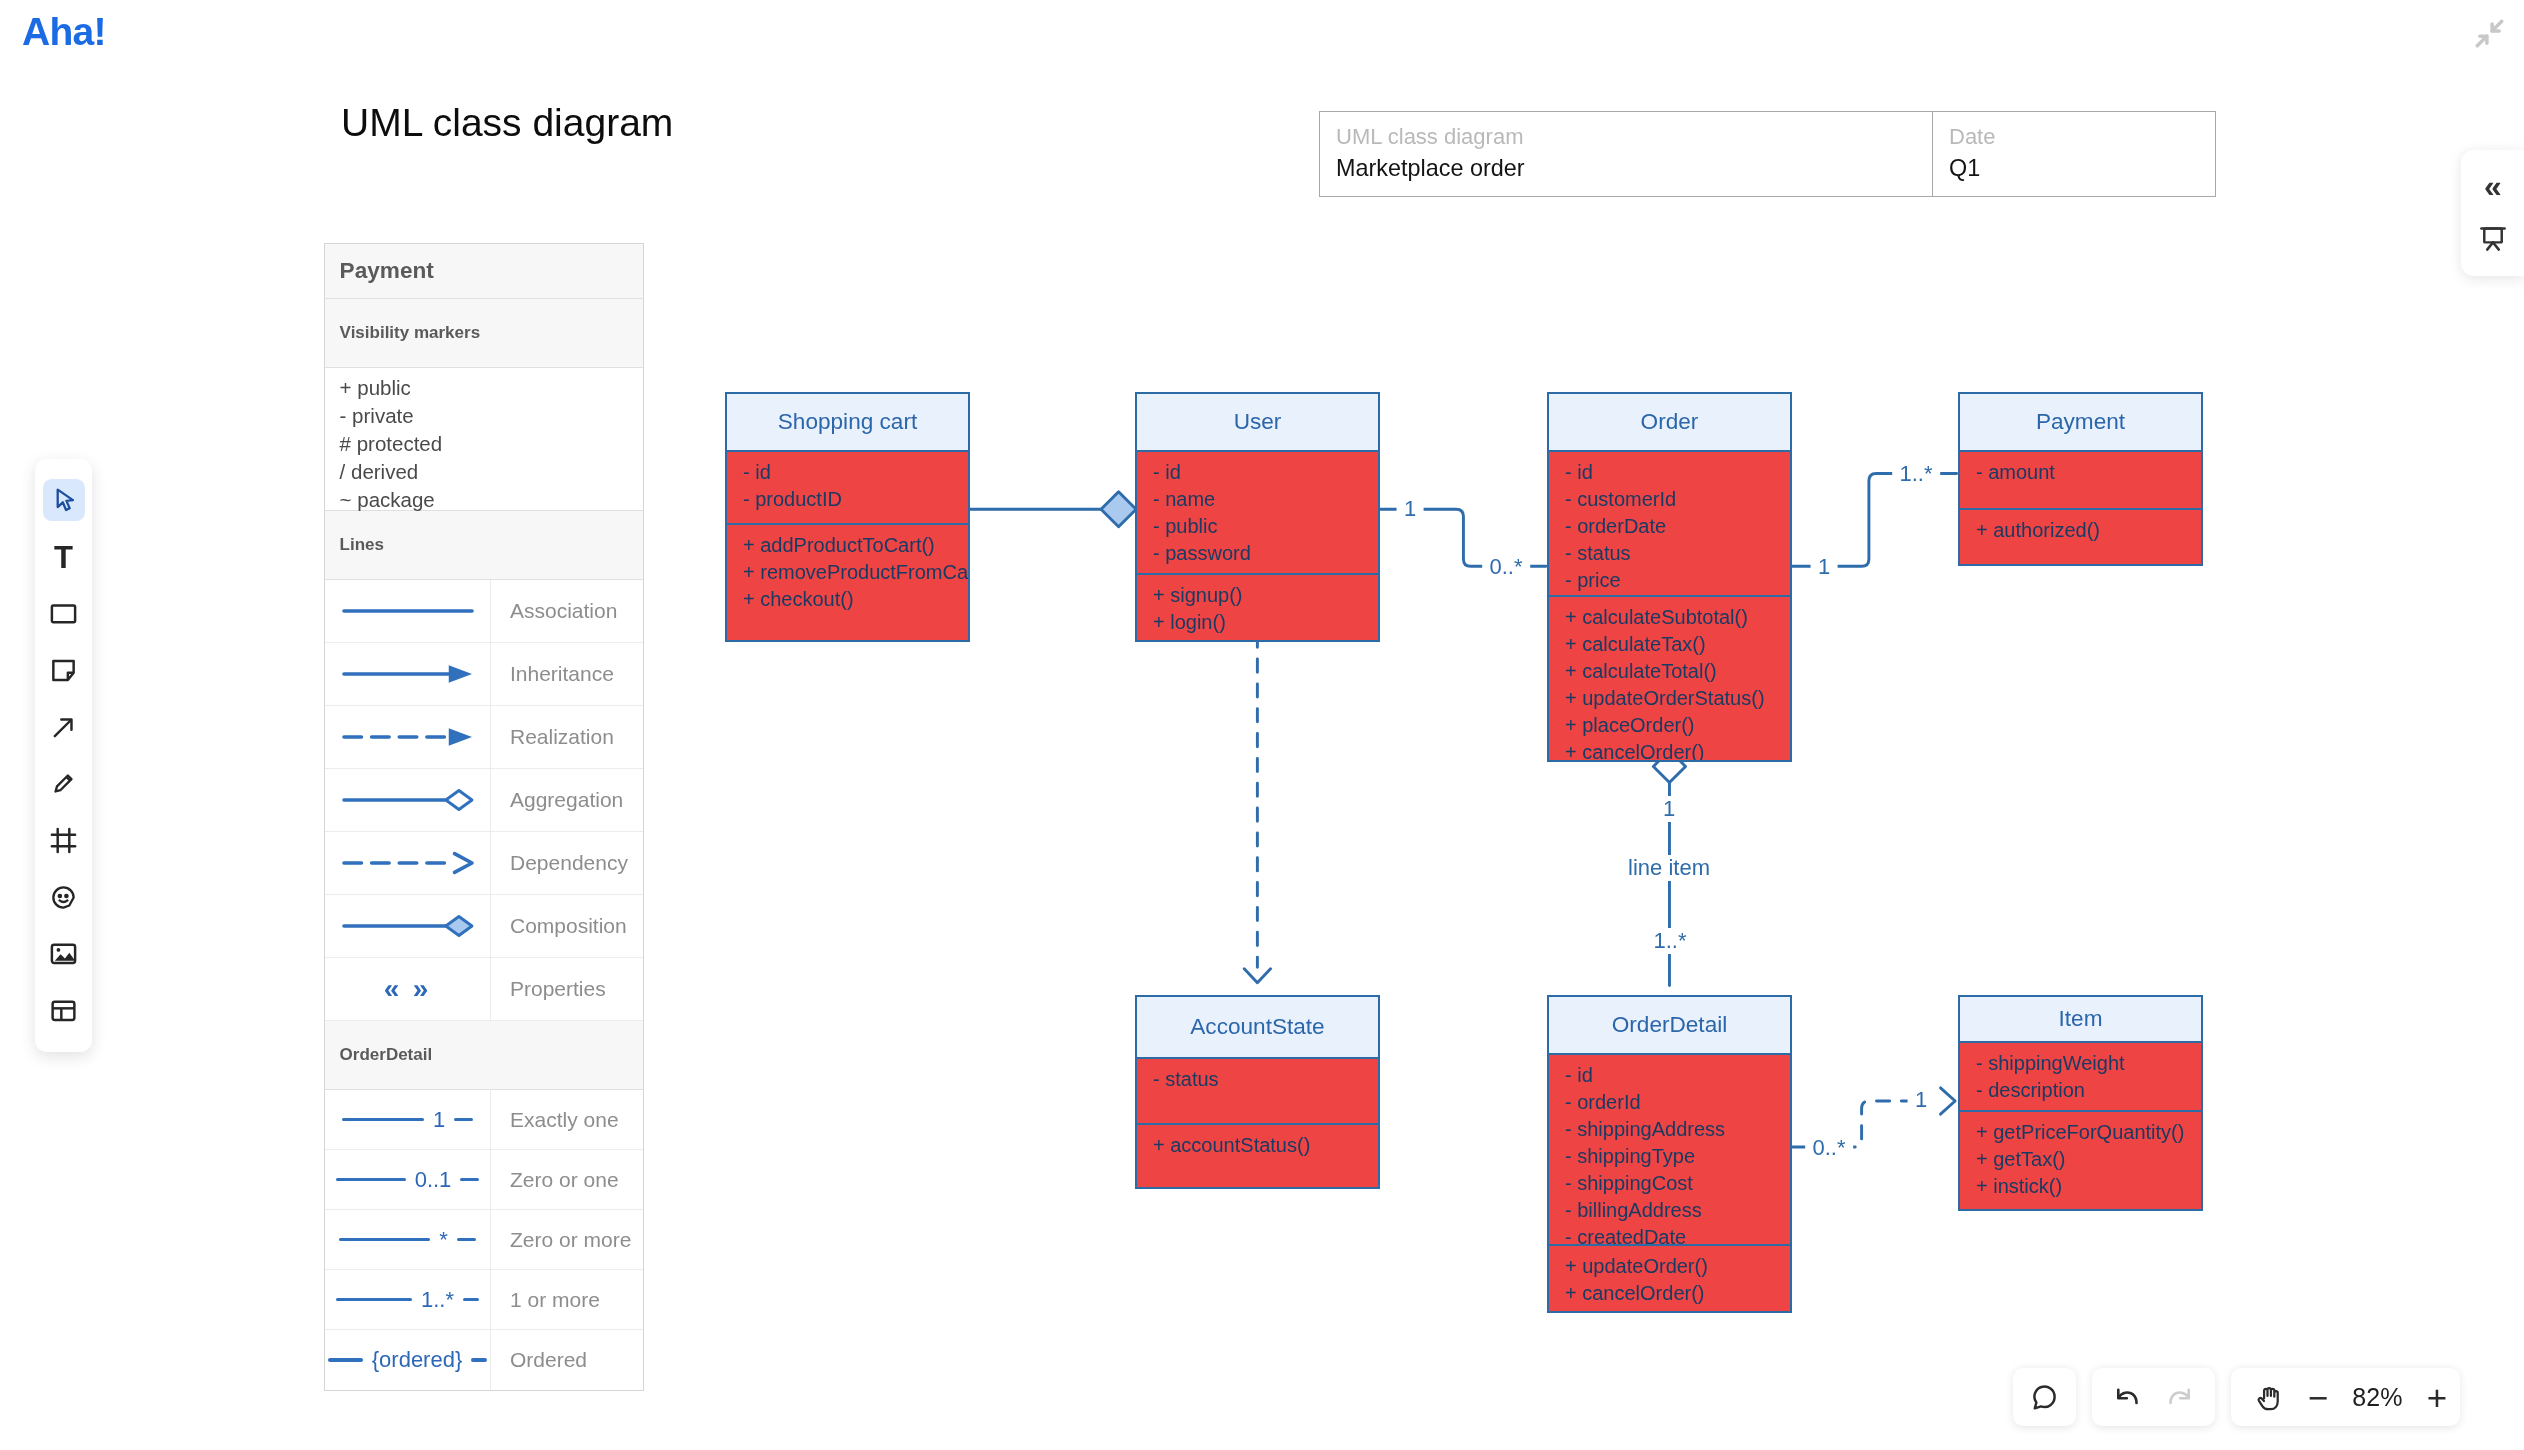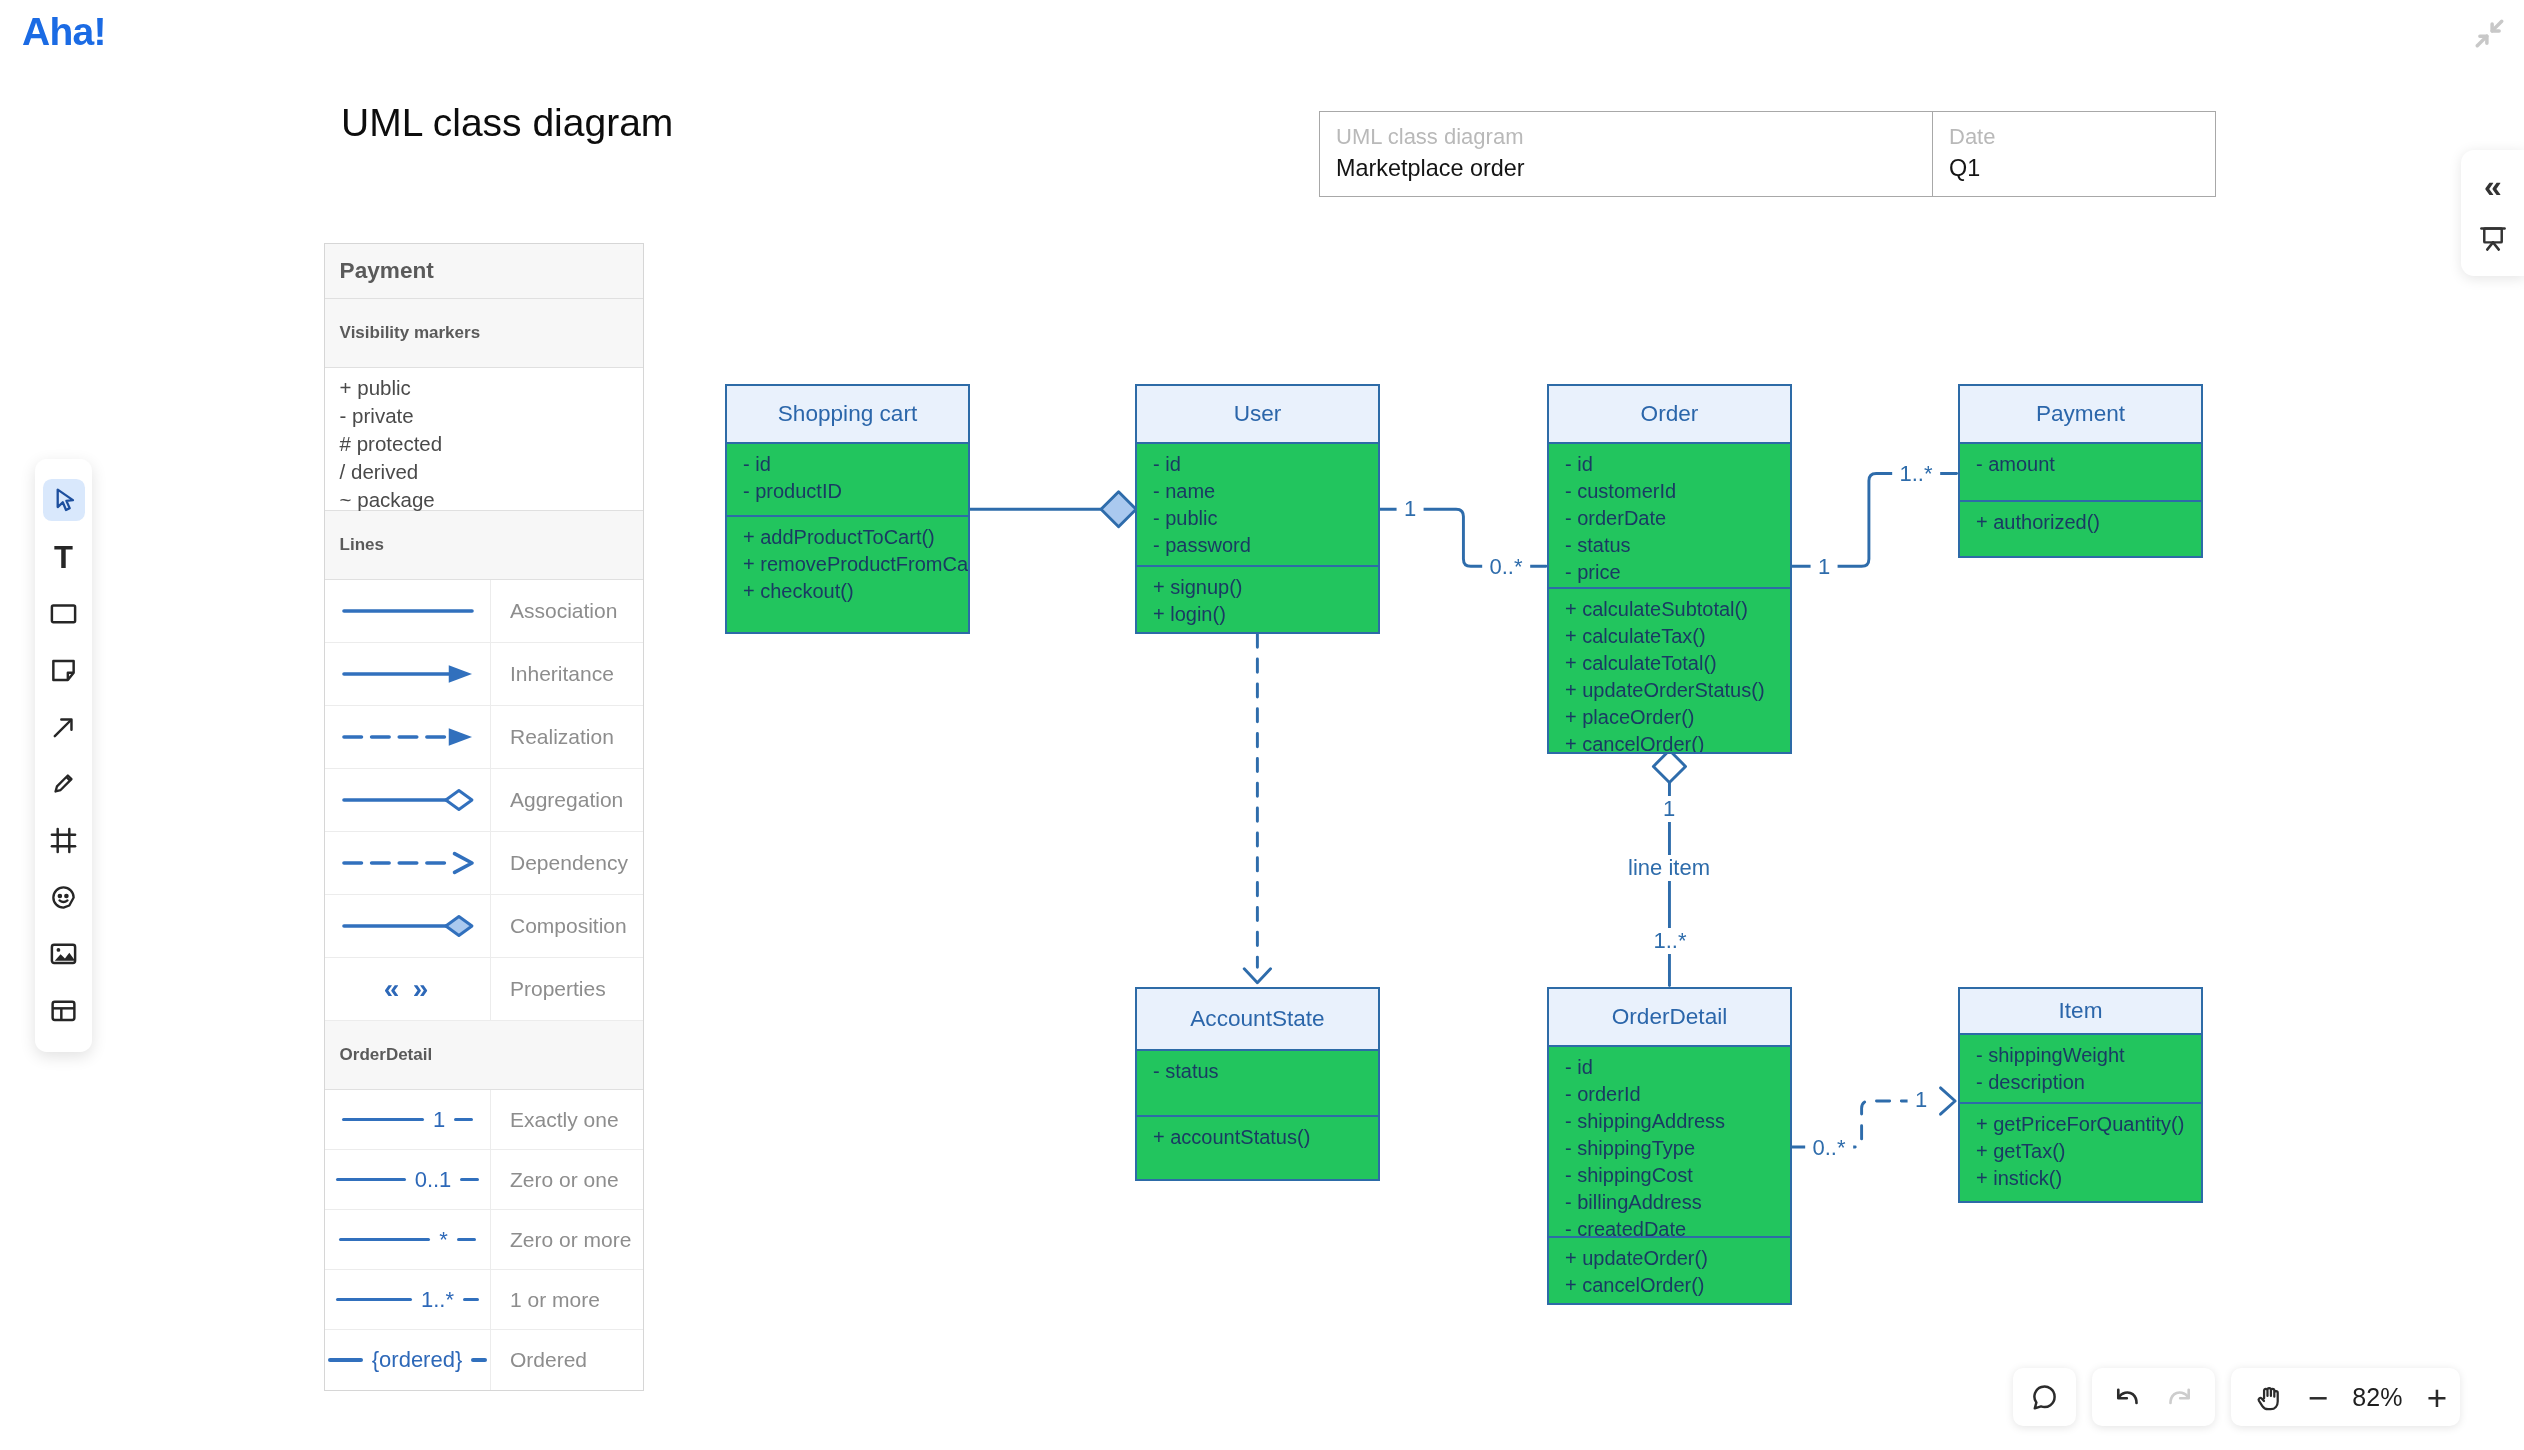--- a/index.html
+++ b/index.html
@@ -47,21 +47,21 @@
   .lg-row.card{height:60px;}
   .lg-row:last-child{border-bottom:none;}
   .lg-sample{width:166px;border-right:1.5px solid #ececec;display:flex;align-items:center;justify-content:center;box-sizing:border-box;}
   .lg-label{flex:1;display:flex;align-items:center;padding-left:19px;font-size:21px;color:#8d8d8d;}
   .props-sample{color:#2d68b8;font-size:28px;font-weight:700;letter-spacing:2.9px;}
   .cline{height:3.7px;background:#3170bd;border-radius:2.2px;display:inline-block;}
   .ctext{color:#2d68b8;font-size:22px;margin:0 8.8px;white-space:nowrap;}
   .csamp{display:flex;align-items:center;}
 
   
-  .uml{position:absolute;border:2.2px solid #2d6ba7;background:#22c55e;box-sizing:border-box;}
+  .uml{position:absolute;border:2.2px solid #2d6ba7;background:#ef4444;box-sizing:border-box;margin-top:8px;}
   .uml-h{background:#e9f1fc;color:#2b66aa;font-size:22.6px;display:flex;align-items:center;justify-content:center;box-sizing:border-box;}
   .uml-s{border-top:2.2px solid #2d6ba7;padding-top:7.3px;box-sizing:border-box;overflow:hidden;}
   .uml-line{padding-left:16px;font-size:20px;line-height:27px;color:#1a3a63;white-space:nowrap;}
 
   
   .net{position:absolute;left:0;top:0;pointer-events:none;}
   .clabel{position:absolute;transform:translate(-50%,-50%);background:#fff;padding:0 7.3px;font-size:22px;color:#2e6cab;white-space:nowrap;}
 
   
   .ctrl{position:absolute;top:1368px;height:58px;background:#fff;border-radius:10.2px;box-shadow:0 1.5px 8.8px rgba(0,0,0,.10);

